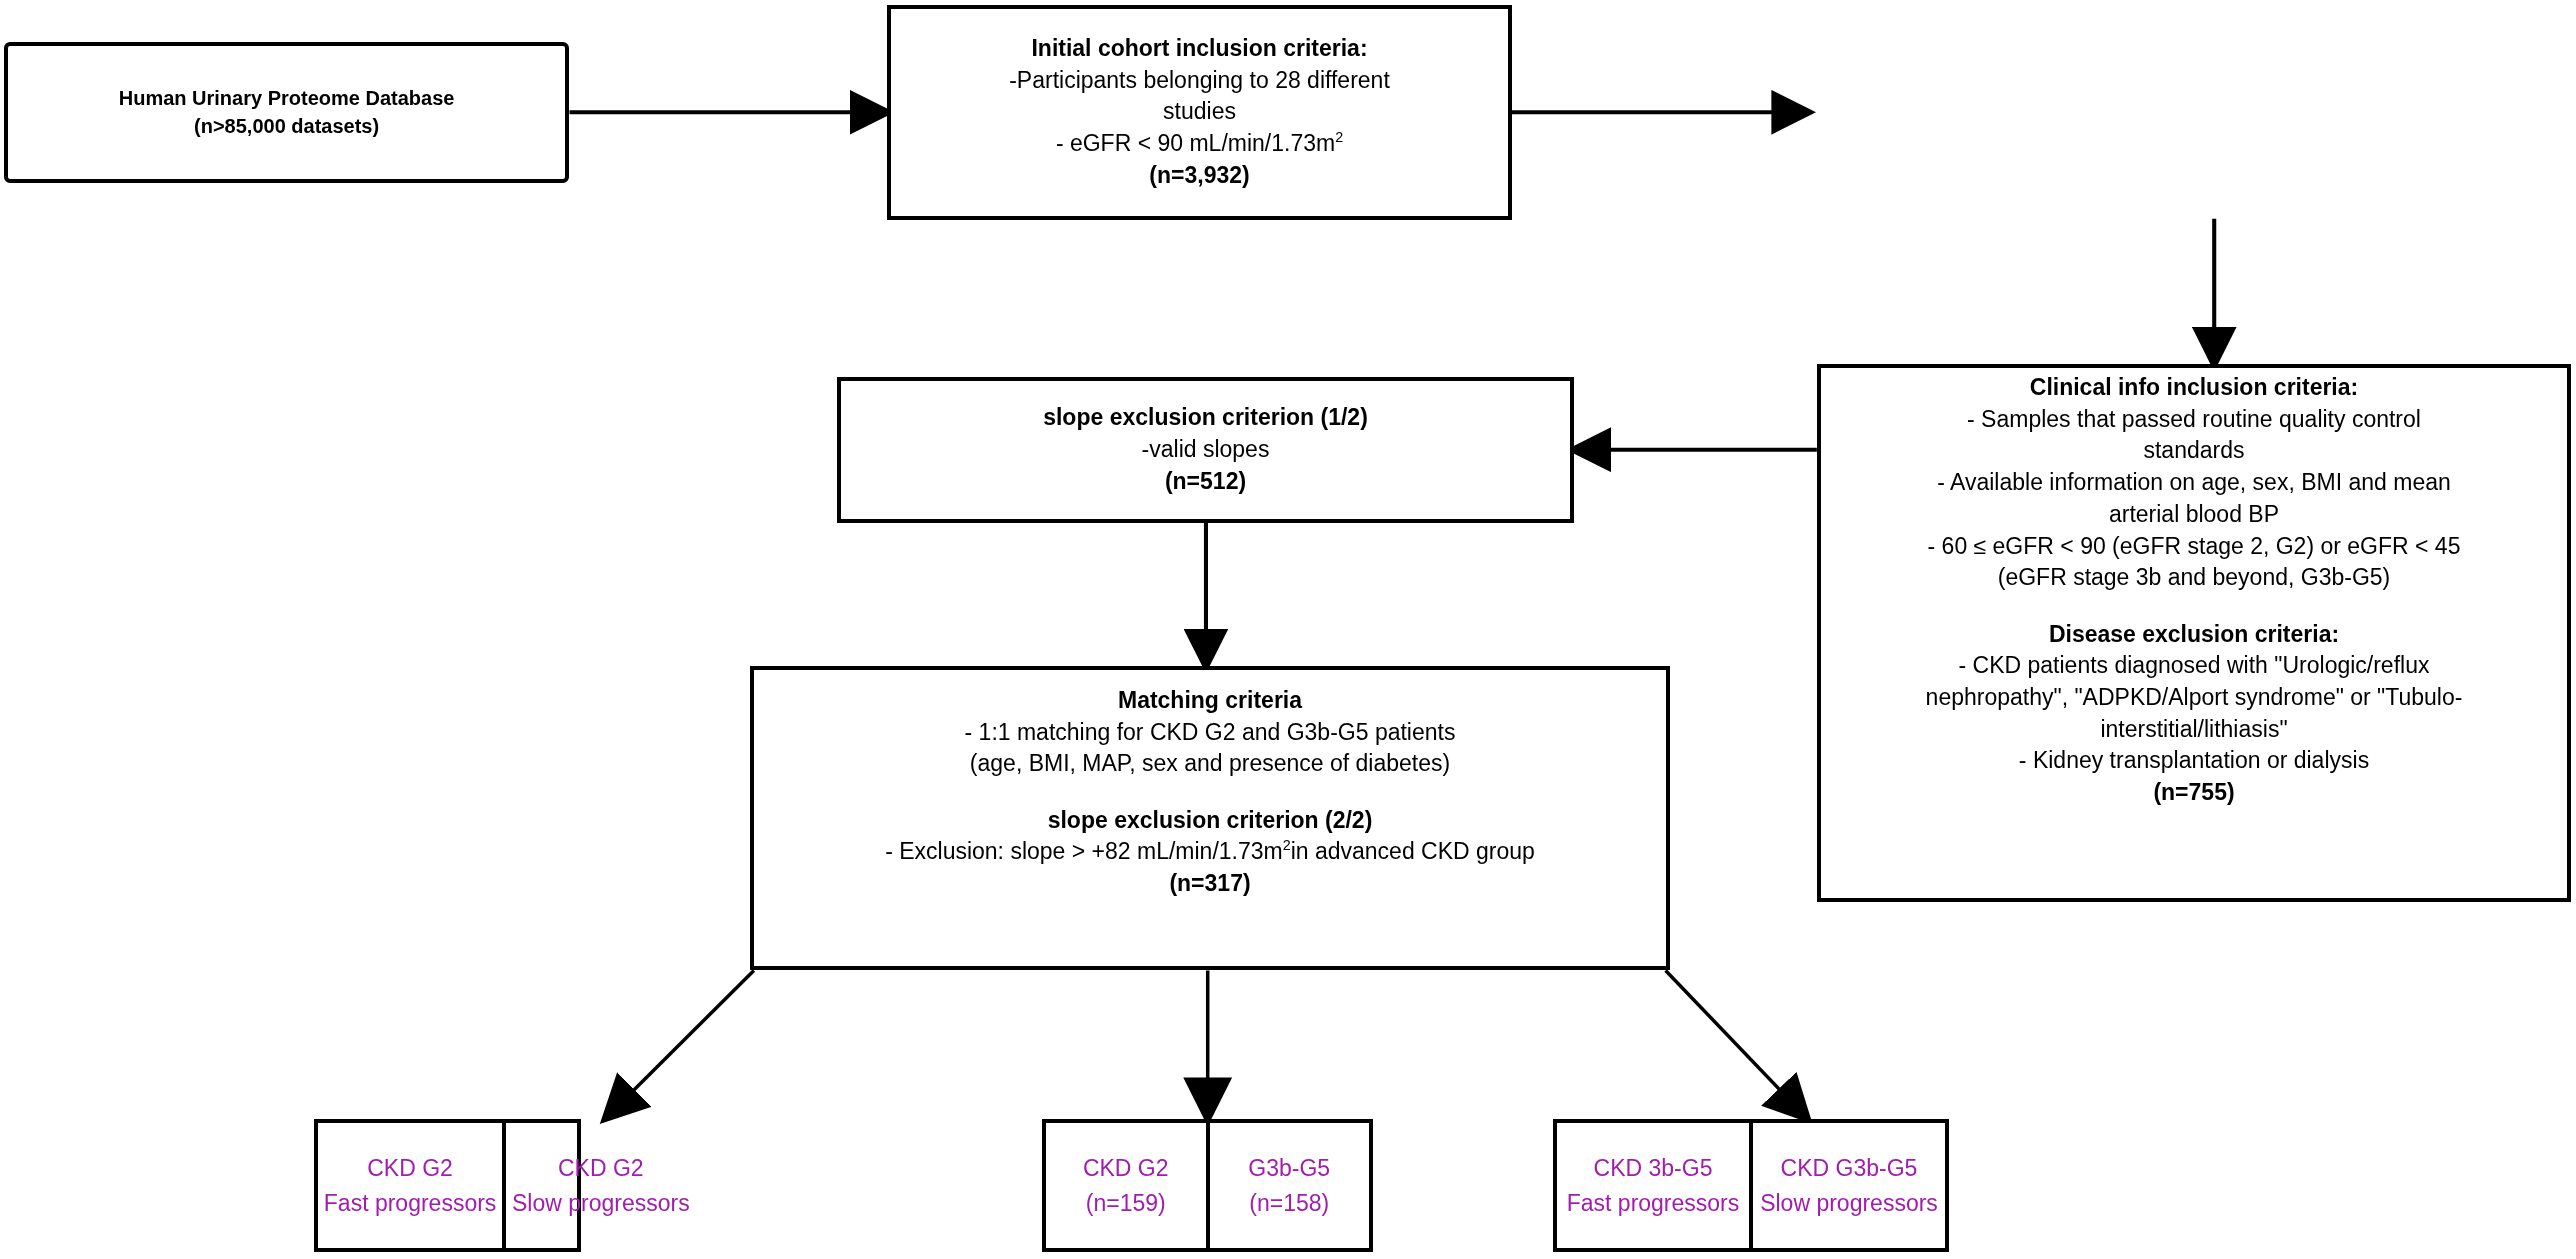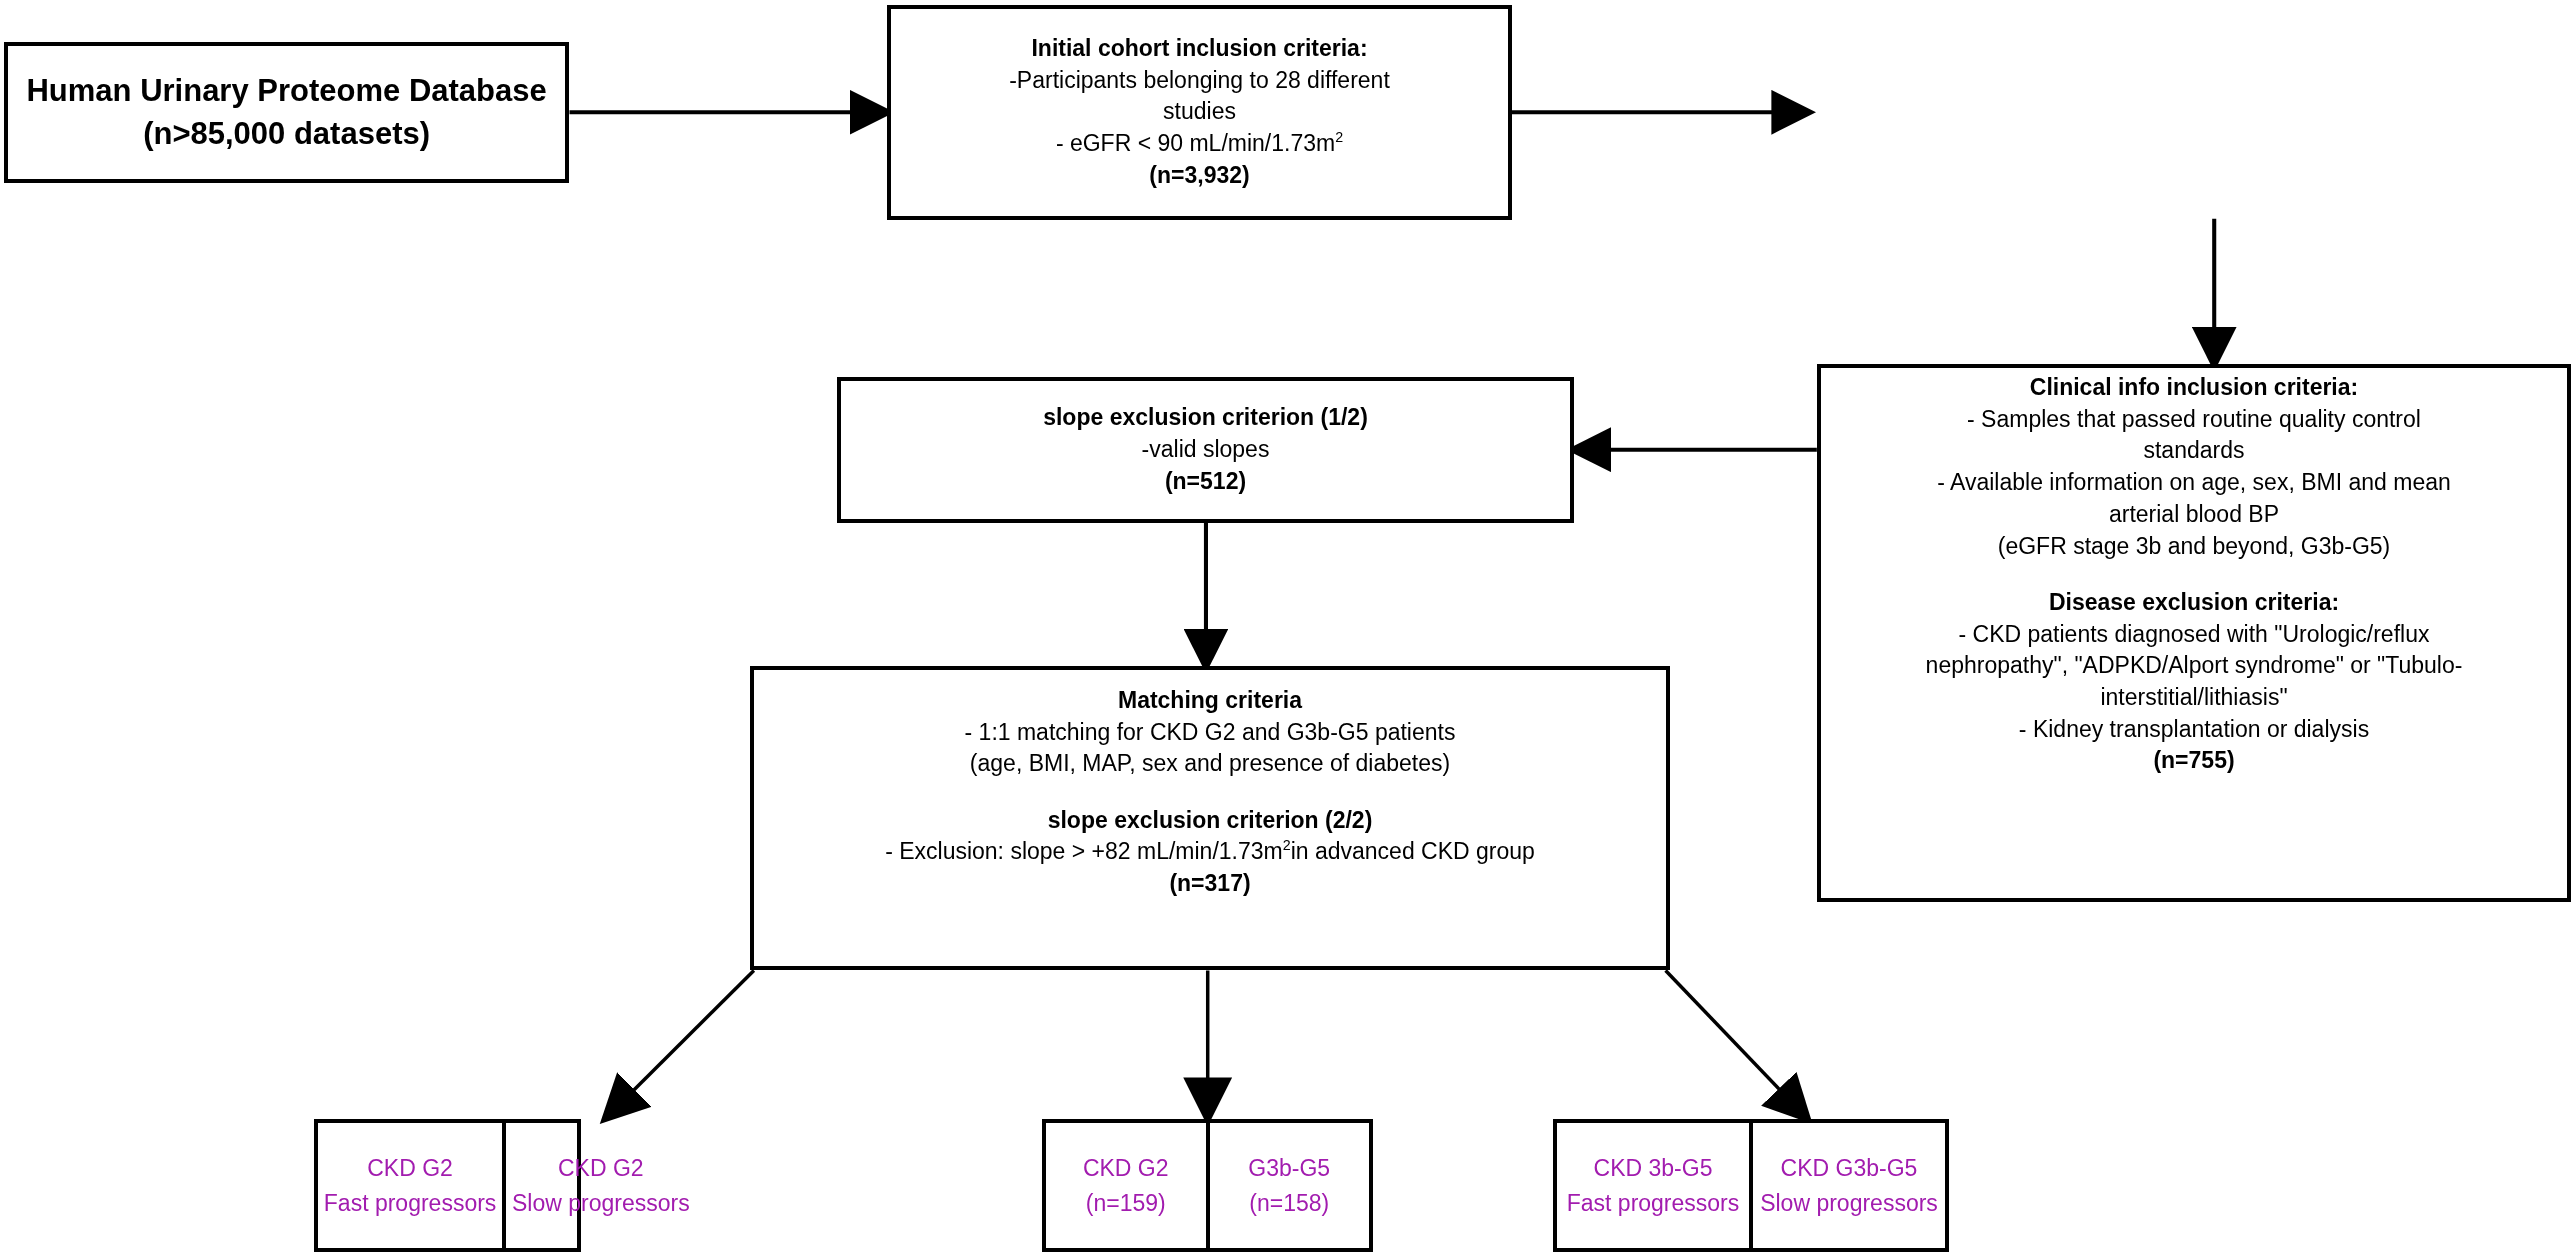--- a/index.html
+++ b/index.html
@@ -109,40 +109,41 @@
 
     <g>
       <line x1="2075" y1="1668" x2="2075" y2="1922" stroke="#000000" stroke-width="6" marker-end="url(#ah-thin)"></line>
     </g>
 
     <g>
       <line x1="2862" y1="1668" x2="3105" y2="1922" stroke="#000000" stroke-width="6" marker-end="url(#ah-thin)"></line>
     </g>
   </svg>
 
-  <div class="flow-box" style="left:4.1px; top:42px; width:565px; height:141px; font-size:31px;">
+  <div class="flow-box" style="left:4.1px; top:42px; width:565px; height:141px; font-size:20px;border-radius:6px;">
     <span class="ln bold">Human Urinary Proteome Database</span>
     <span class="ln bold">(n&gt;85,000 datasets)</span>
   </div>
 
   <div class="flow-box" style="left:887px; top:4.7px; width:625px; height:215px;">
     <span class="ln bold">Initial cohort inclusion criteria:</span>
     <span class="ln">-Participants belonging to 28 different</span>
     <span class="ln">studies</span>
     <span class="ln"><span>- eGFR &lt; 90 mL/min/1.73m</span><sup>2</sup></span>
     <span class="ln bold">(n=3,932)</span>
   </div>
 
 
   <div class="flow-box" style="left:1817px; top:364px; width:754px; height:538px; justify-content:flex-start; padding-top:4px;">
     <span class="ln bold">Clinical info inclusion criteria:</span>
     <span class="ln">- Samples that passed routine quality control</span>
     <span class="ln">standards</span>
     <span class="ln">- Available information on age, sex, BMI and mean</span>
     <span class="ln">arterial blood BP</span>
+    <span class="ln">- 60 ≤ eGFR &lt; 90 (eGFR stage 2, G2) or eGFR &lt; 45</span>
     <span class="ln">(eGFR stage 3b and beyond, G3b-G5)</span>
     <span class="spacer"></span>
     <span class="ln bold">Disease exclusion criteria:</span>
     <span class="ln">- CKD patients diagnosed with "Urologic/reflux</span>
     <span class="ln">nephropathy", "ADPKD/Alport syndrome" or "Tubulo-</span>
     <span class="ln">interstitial/lithiasis"</span>
     <span class="ln">- Kidney transplantation or dialysis</span>
     <span class="ln bold">(n=755)</span>
   </div>
 

